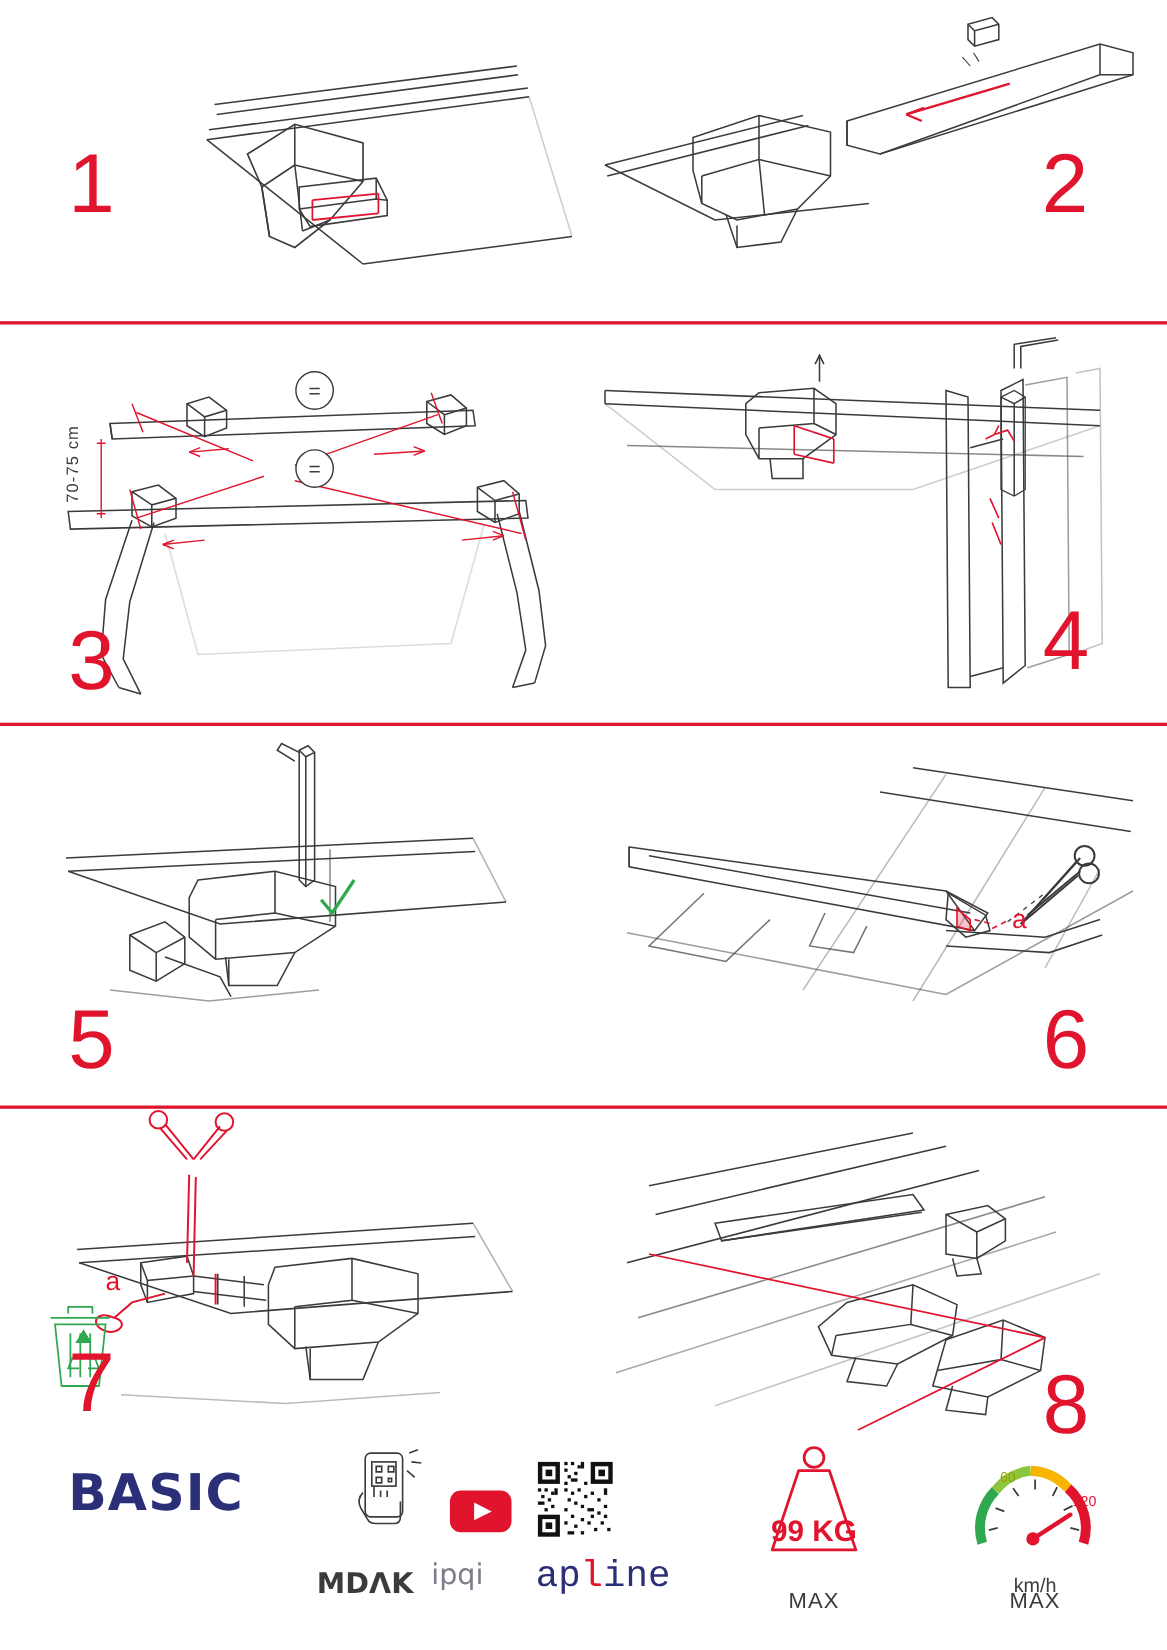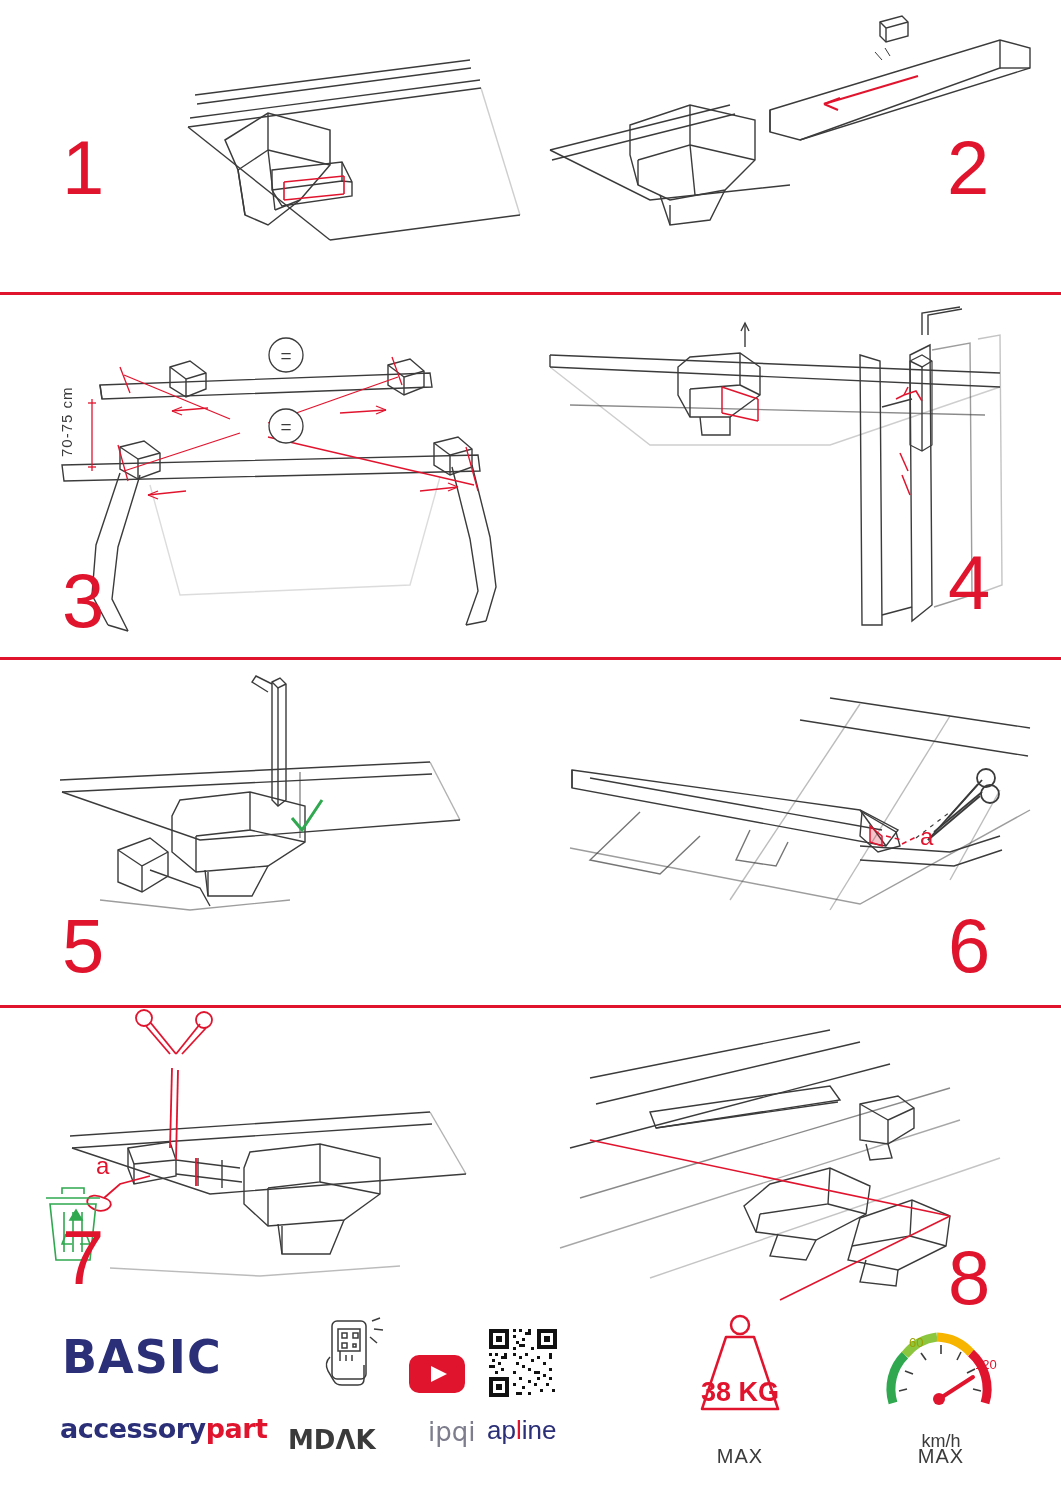--- a/index.html
+++ b/index.html
@@ -79,32 +79,32 @@
     left: 288px;
     top: 120px;
     font-family: "DejaVu Sans", sans-serif;
     font-weight: bold;
     font-size: 26px;
     letter-spacing: 0px;
     color: #3b3b3b;
   }
   .brand-ipqi {
     position: absolute;
-    left: 428px;
+    left: 392px;
     top: 112px;
     font-family: "DejaVu Sans", sans-serif;
     font-size: 26px;
     color: #7d7d8d;
   }
   .brand-apline {
     position: absolute;
     left: 487px;
     top: 110px;
-    font-family: Liberation Sans, sans-serif;
-    font-size: 26px;
+    font-family: Liberation Mono, monospace;
+    font-size: 34px;
     color: #2b2f77;
   }
   .brand-apline .l { color: #e1142e; }
   .max-label {
     position: absolute;
     font-family: "Liberation Sans", sans-serif;
     font-size: 20px;
     color: #3b3b3b;
     letter-spacing: 1px;
   }
@@ -501,23 +501,20 @@
         <path d="M420 208 L250 292"></path>
       </g>
     </svg>
     <div class="step-num" style="left:418px;top:232px;">8</div>
   </div>
 
   <div class="footer">
 
     <div class="brand-basic">BASIC</div>
 
-    <div class="brand-accessory">
-      <span>accessory</span><span class="part">part</span>
-    </div>
 
     <svg style="position:absolute;left:310px;top:12px;" width="80" height="86" viewBox="0 0 80 86">
       <g fill="none" stroke="#3b3b3b" stroke-width="1.5">
         <rect x="22" y="4" width="34" height="58" rx="5"></rect>
         <rect x="28" y="12" width="22" height="22"></rect>
         <path d="M32 16 h5 v5 h-5 z M43 16 h5 v5 h-5 z M32 26 h5 v5 h-5 z M43 27 h3 v3 h-3 z"></path>
         <path d="M20 40 q-6 6 -2 14 l6 10 q2 4 8 4 h16 q6 0 6 -6 v-14"></path>
         <path d="M30 44 v-10"></path>
         <path d="M36 44 v-6"></path>
         <path d="M42 44 v-6"></path>
@@ -596,21 +593,21 @@
     <div class="brand-apline">
       <span>ap</span><span class="l">l</span><span>ine</span>
     </div>
 
     <svg style="position:absolute;left:680px;top:4px;" width="120" height="120" viewBox="0 0 120 120">
       <g fill="none" stroke="#e1142e" stroke-width="2.5">
         <circle cx="60" cy="16" r="9"></circle>
         <path d="M46 28 L74 28 L98 100 L22 100 Z" stroke-linejoin="round"></path>
       </g>
     </svg>
-    <div class="weight-text" style="left:700px;top:72px;width:80px;text-align:center;">38 KG</div>
+    <div class="weight-text" style="left:700px;top:72px;width:80px;text-align:center;">99 KG</div>
     <div class="max-label" style="left:700px;top:140px;width:80px;text-align:center;">MAX</div>
 
     <svg style="position:absolute;left:875px;top:6px;" width="130" height="120" viewBox="0 0 130 120">
       <g fill="none" stroke-width="9" stroke-linecap="butt">
         <path d="M18 92 A48 48 0 0 1 30 44" stroke="#2fa84f"></path>
         <path d="M30 44 A48 48 0 0 1 62 26" stroke="#8cc63f"></path>
         <path d="M62 26 A48 48 0 0 1 96 42" stroke="#f7b500"></path>
         <path d="M96 42 A48 48 0 0 1 110 92" stroke="#e1142e"></path>
       </g>
       <g stroke="#3b3b3b" stroke-width="1.6">

